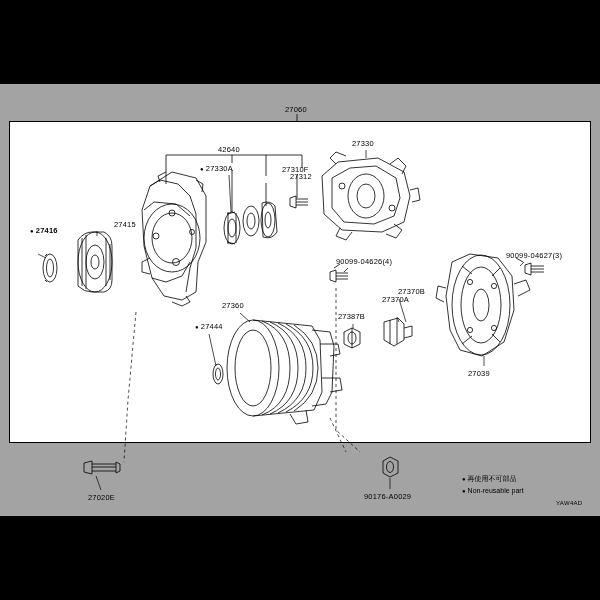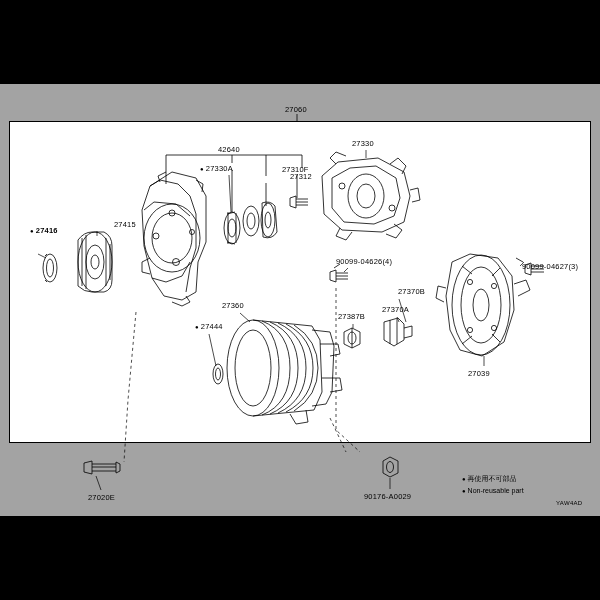--- a/index.html
+++ b/index.html
@@ -174,23 +174,23 @@
 
   <div class="lbl" style="left:285px;top:105px;">27060</div>
   <div class="lbl" style="left:218px;top:145px;">42640</div>
   <div class="lbl" style="left:352px;top:139px;">27330</div>
   <div class="lbl dot" style="left:200px;top:164px;">27330A</div>
   <div class="lbl" style="left:250px;top:172px;margin-left:40px;">27312</div>
   <div class="lbl" style="left:282px;top:165px;">27310F</div>
   <div class="lbl" style="left:89px;top:220px;margin-left:25px;">27415</div>
   <div class="lbl dot" style="left:30px;top:226px;font-weight:bold;">27416</div>
   <div class="lbl" style="left:336px;top:257px;">90099-04626(4)</div>
-  <div class="lbl" style="left:506px;top:262px;margin-left:16px;">90099-04627(3)</div>
+  <div class="lbl" style="left:506px;top:251px;">90099-04627(3)</div>
   <div class="lbl" style="left:398px;top:287px;">27370B</div>
-  <div class="lbl" style="left:382px;top:305px;">27370A</div>
+  <div class="lbl" style="left:382px;top:295px;">27370A</div>
   <div class="lbl" style="left:222px;top:301px;">27360</div>
   <div class="lbl" style="left:338px;top:312px;">27387B</div>
   <div class="lbl dot" style="left:195px;top:322px;">27444</div>
   <div class="lbl" style="left:468px;top:369px;">27039</div>
   <div class="lbl" style="left:88px;top:493px;">27020E</div>
   <div class="lbl" style="left:364px;top:492px;">90176-A0029</div>
 
   <div class="legend" style="left:462px;top:474px;">
     <span style="font-size:6px;">●</span>
     <span>再使用不可部品</span>

